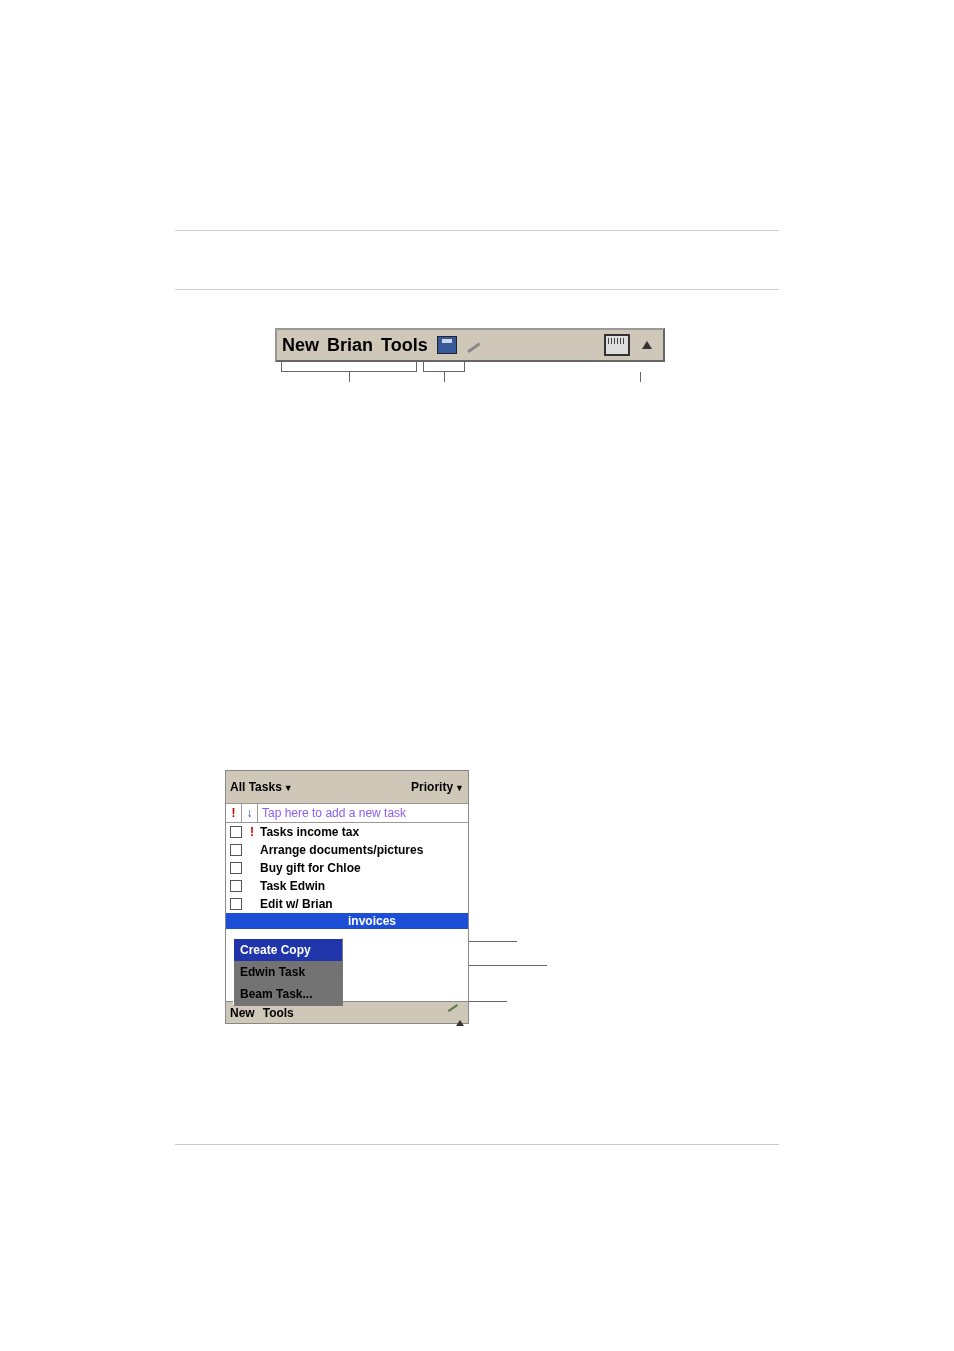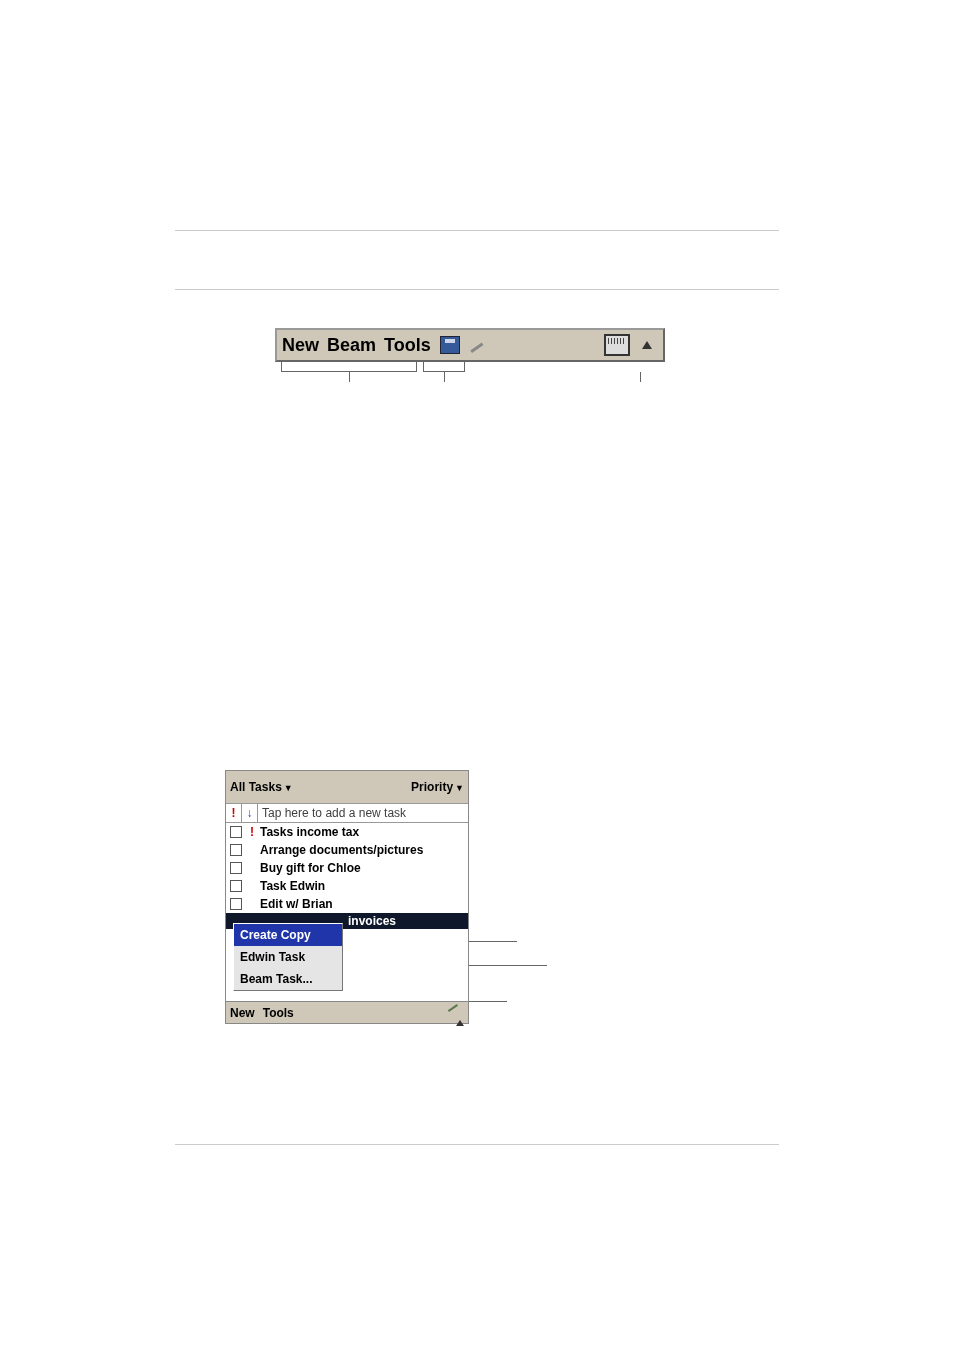--- a/index.html
+++ b/index.html
@@ -174,48 +174,48 @@
     border-bottom:1px solid #999;
     background:#fff;
   }
   .pri-cell {
     width: 16px; height:18px;
     border-right:1px solid #999;
     display:flex;align-items:center;justify-content:center;
     font-weight:bold; color:#c00; font-size:12px;
   }
   .pri-cell.blue { color:#24c; }
-  .entry-hint { padding-left:4px; color:#404040; flex:1; }
+  .entry-hint { padding-left:4px; color:#8b5cf6; flex:1; }
   .task-list { background:#fff; }
   .task-row {
     display:flex; align-items:center;
     height:18px;
     font-weight:bold;
     font-size:12px;
   }
   .chk {
     width:12px;height:12px;border:1px solid #555;background:#fff;margin:0 4px;
   }
   .pri-mark { width:12px;text-align:center;color:#c00;font-weight:bold;}
   .task-label { padding-left:2px; }
   .highlight-strip {
-    background:#0f172a;
+    background:#1d4ed8;
     color:#fff;
     height:16px;
     display:flex;align-items:center;
     font-weight:bold;
     padding-left:122px;
     font-size:12px;
   }
   .ctx-menu-overlay {
     position:absolute;
     left: 8px;
-    top: 153px;
+    top: 168px;
     width: 110px;
-    background:#e5e5e5;
+    background:#737373;
     border:1px solid #777;
     border-top:1px solid #fff;
     border-left:1px solid #fff;
     font-weight:bold;
     font-size:12px;
     z-index: 20;
   }
   .ctx-item {
     height:22px;
     display:flex;align-items:center;
@@ -263,21 +263,21 @@
 
 <div class="page">
   <hr class="hr hr-top">
   <hr class="hr hr-2">
 
   <div class="section-gap"></div>
 
   <div class="cmdbar-wrap">
     <div class="cmdbar">
       <span class="menu-item">New</span>
-      <span class="menu-item">Beam</span>
+      <span class="menu-item">Brian</span>
       <span class="menu-item">Tools</span>
       <span class="icon-box">
           <span class="floppy-icon"></span>
         </span>
       <span class="icon-box">
           <span class="pen-icon"></span>
         </span>
       <span class="spacer"></span>
       <span class="icon-box">
           <span class="keyboard-icon"></span>

